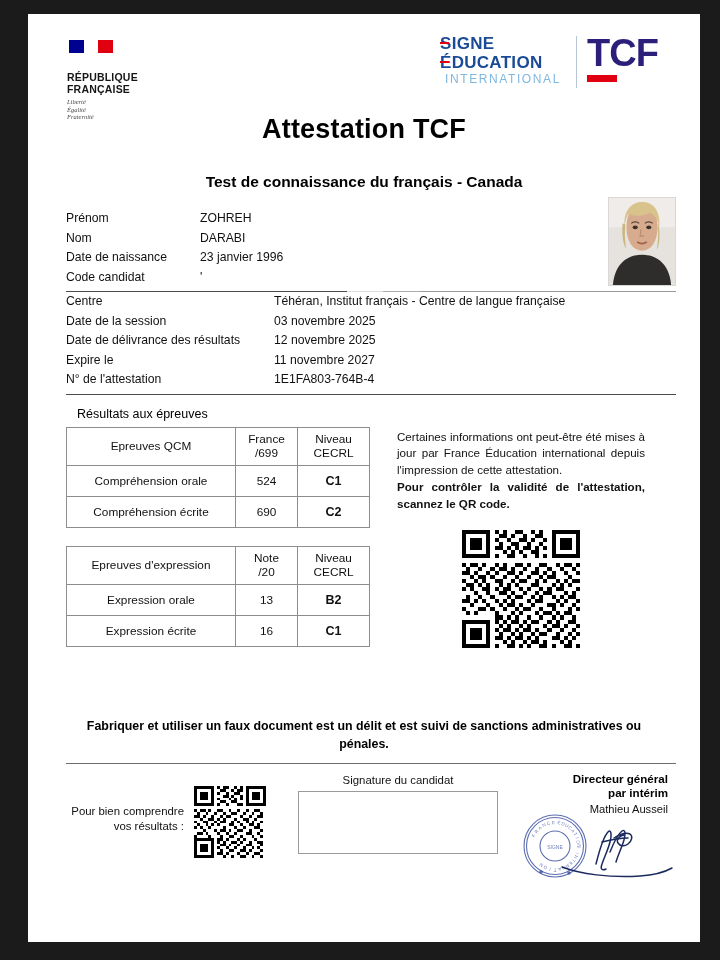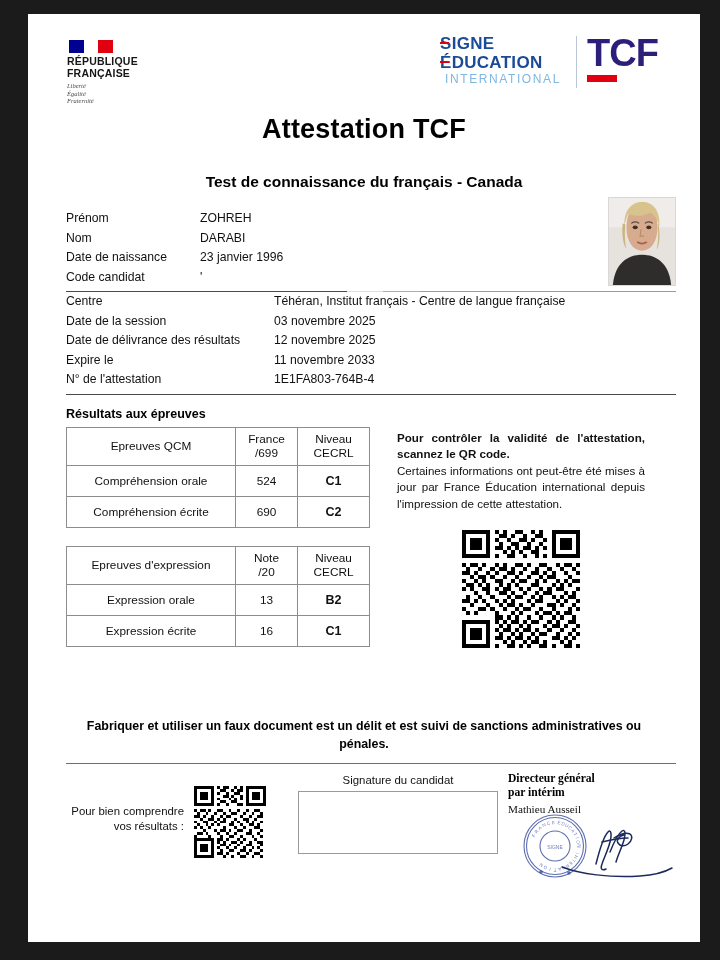--- a/index.html
+++ b/index.html
@@ -47,21 +47,21 @@
   .rf-flag i { flex: 1; display: block; }
   .rf-flag i.b { background: #000091; }
   .rf-flag i.w { background: #ffffff; }
   .rf-flag i.r { background: #e1000f; }
   .rf-name {
     font-size: 10.5px;
     font-weight: bold;
     color: #161616;
     line-height: 11.5px;
     letter-spacing: .2px;
-    margin-top: 3px;
+    margin-top: 19px;
   }
   .rf-motto {
     font-family: "Liberation Serif", serif;
     font-style: italic;
     font-size: 6.5px;
     color: #4a4a4a;
     line-height: 7.5px;
     margin-top: 3px;
   }
 
@@ -173,23 +173,24 @@
 
   
   .results-area {
     position: relative;
     margin-top: 12px;
     padding-left: 24px;
     min-height: 250px;
   }
   .sec-title {
     font-size: 12.5px;
-    font-weight: bold;
+    font-weight: normal;
     color: #000;
     margin-bottom: 6px;
+    margin-left: 11px;
   }
   table.res {
     border-collapse: collapse;
     width: 303px;
     table-layout: fixed;
   }
   table.res td {
     border: 1px solid #8d8d8d;
     text-align: center;
     font-size: 11.8px;
@@ -278,22 +279,21 @@
     width: 200px;
     height: 63px;
     border: 1px solid #9a9a9a;
     background: #fff;
   }
   .dg {
     position: absolute;
     right: 18px;
     top: -2px;
     width: 160px;
-    text-align: left;
-    font-family: Liberation Serif, serif;
+    text-align: right;
   }
   .dg .t1 { font-size: 11.6px; font-weight: bold; color: #000; line-height: 14.5px; }
   .dg .t2 { font-size: 11.2px; color: #111; margin-top: 2px; }
   .stamp-wrap {
     position: absolute;
     right: 6px;
     top: 38px;
     width: 170px;
     height: 70px;
   }
@@ -387,21 +387,21 @@
       <div class="row">
         <div class="k">Date de la session</div>
         <div class="v">03 novembre 2025</div>
       </div>
       <div class="row">
         <div class="k">Date de délivrance des résultats</div>
         <div class="v">12 novembre 2025</div>
       </div>
       <div class="row">
         <div class="k">Expire le</div>
-        <div class="v">11 novembre 2033</div>
+        <div class="v">11 novembre 2027</div>
       </div>
       <div class="row">
         <div class="k">N° de l'attestation</div>
         <div class="v">1E1FA803-764B-4</div>
       </div>
     </div>
     <div class="hr"></div>
 
     <div class="results-area">
 
@@ -455,22 +455,22 @@
         </tr>
         <tr>
           <td class="c1">Expression écrite</td>
           <td class="c2">16</td>
           <td class="c3 lvl">C1</td>
         </tr>
       </tbody>
         </table>
 
       <div class="info-col">
+        <div class="info-text">Certaines informations ont peut-être été mises à jour par France Éducation international depuis l'impression de cette attestation.</div>
         <div class="info-text" style="margin-top:1px;"><b>Pour contrôler la validité de l'attestation, scannez le QR code.</b></div>
-        <div class="info-text">Certaines informations ont peut-être été mises à jour par France Éducation international depuis l'impression de cette attestation.</div>
         <div class="qr-main">
           <svg viewBox="0 0 29 29" shape-rendering="crispEdges">
             <rect width="29" height="29" fill="#fff"></rect>
             <g fill="#000">
               <rect x="0" y="0" width="7" height="1"></rect>
                 <rect x="0" y="6" width="7" height="1"></rect>
               <rect x="0" y="0" width="1" height="7"></rect>
                 <rect x="6" y="0" width="1" height="7"></rect>
               <rect x="2" y="2" width="3" height="3"></rect>
               <rect x="22" y="0" width="7" height="1"></rect>

